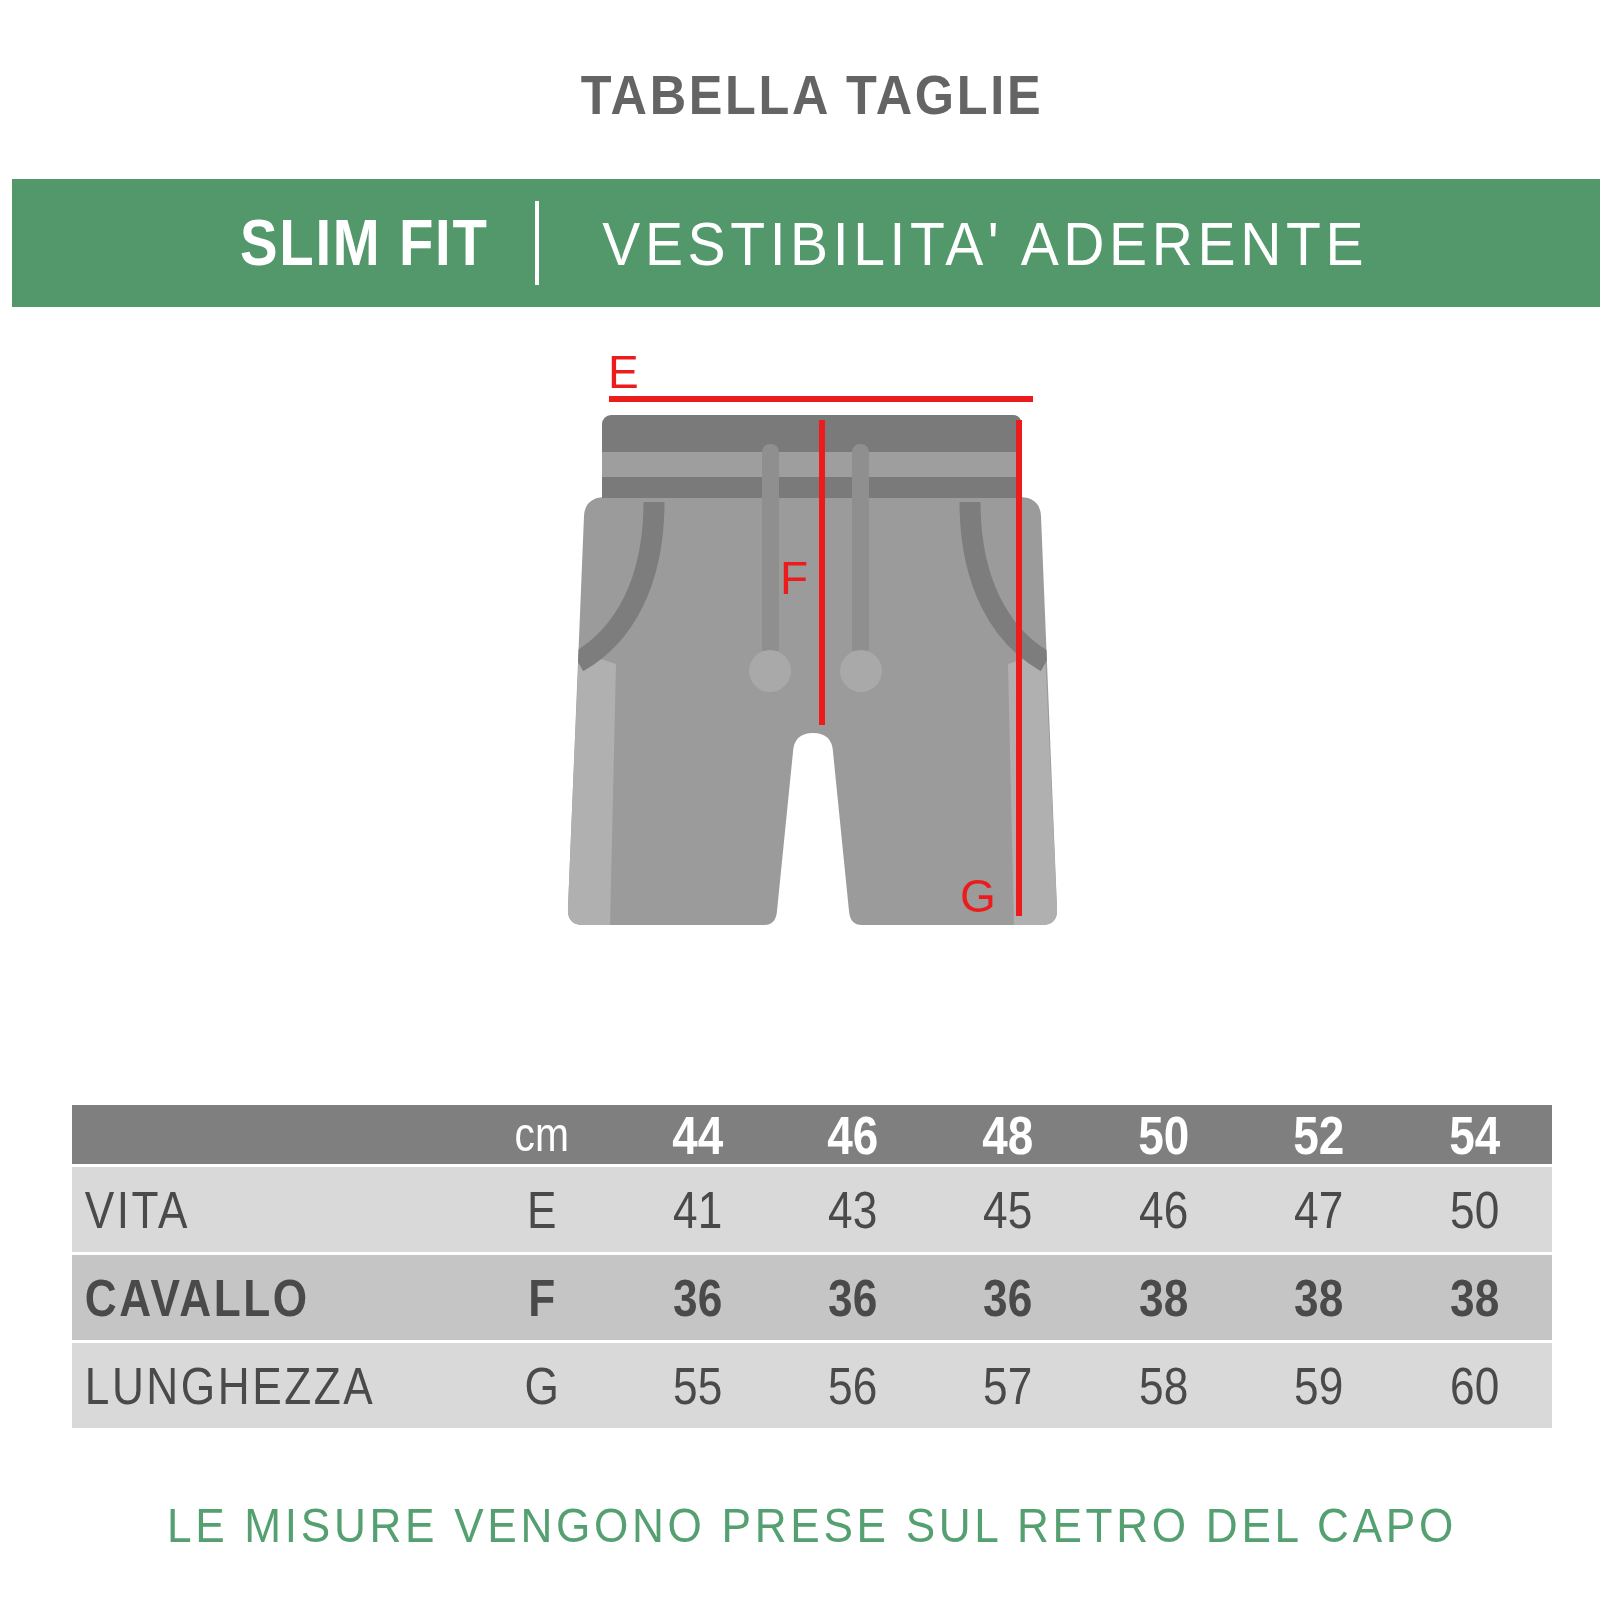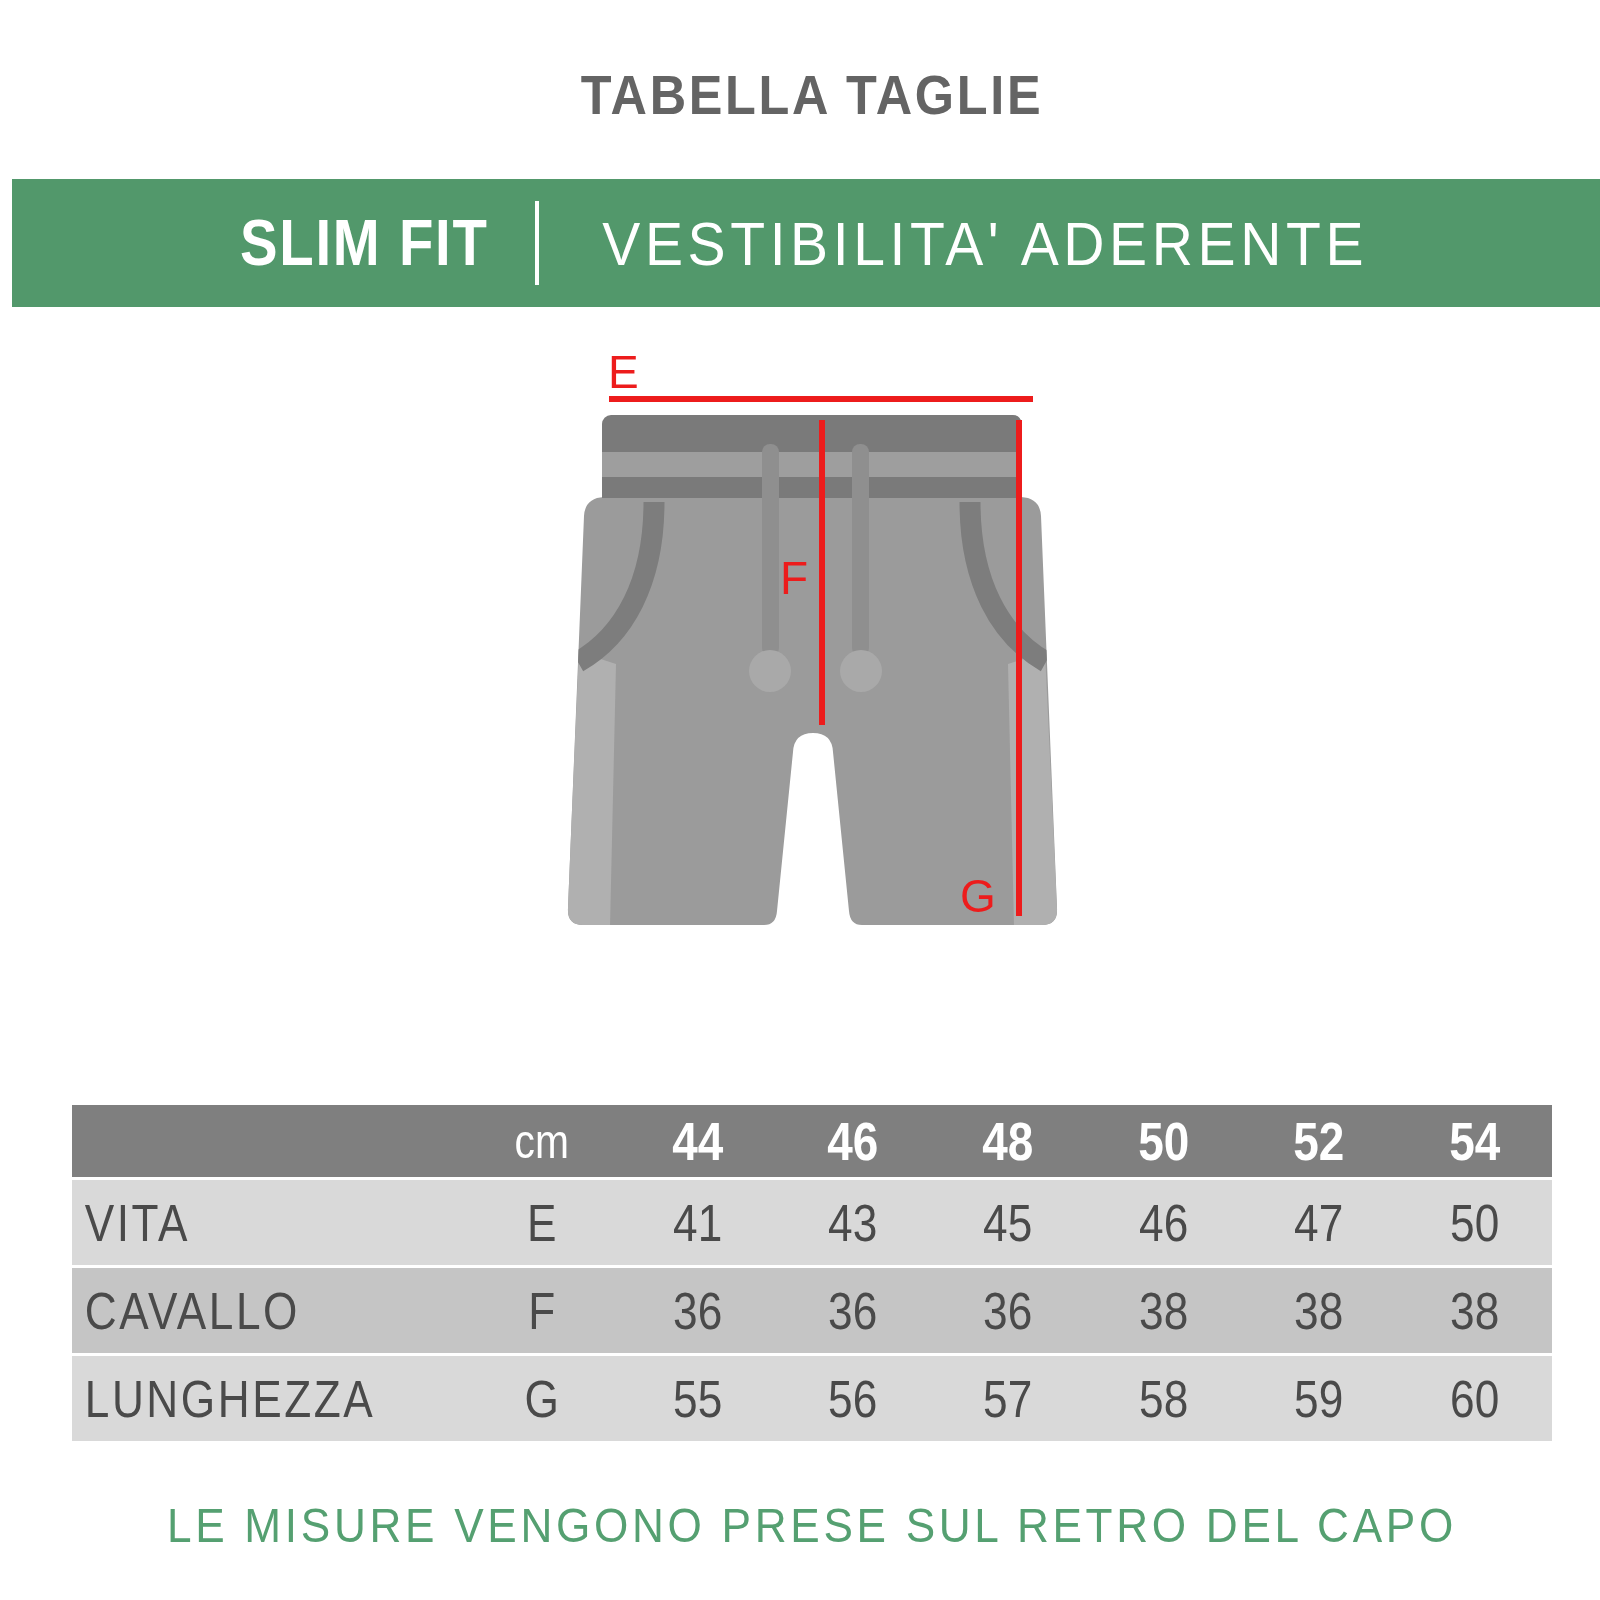--- a/index.html
+++ b/index.html
@@ -28,22 +28,22 @@
     color:#fff;font-size:62px;font-weight:400;letter-spacing:5px;
     display:inline-block;transform:scaleX(.92);
   }
   
   .diagram{position:absolute;top:352px;left:540px;width:520px;height:622px;}
   .diagram svg{display:block;}
   .mtext{font-family:"Liberation Sans",sans-serif;font-size:46px;fill:#ed1c1c;font-weight:400;}
   
   .size-table{position:absolute;top:1105px;left:60px;width:1480px;}
   .trow{display:flex;align-items:center;height:85px;background:#d9d9d9;margin-bottom:3px;}
-  .trow.head{height:72px;background:#7f7f7f;}
-  .trow.mid{background:#c5c5c5;}
+  .trow.head{height:59px;background:#7f7f7f;}
+  .trow.mid{background:#c5c5c5;font-weight:bold;}
   .c{box-sizing:border-box;font-size:52px;color:#4a4a4a;text-align:center;
      transform:scaleX(.85);transform-origin:center;}
   .c.label{width:26.5%;text-align:left;padding-left:15px;letter-spacing:3px;
      transform-origin:left center;}
   .c.v{width:10.5%;}
   .head .c{color:#fff;font-weight:700;font-size:54px;}
   .head .c.unit{font-weight:400;font-size:48px;}
   
   .footnote{
     position:absolute;top:1498px;left:0;width:1600px;text-align:center;

